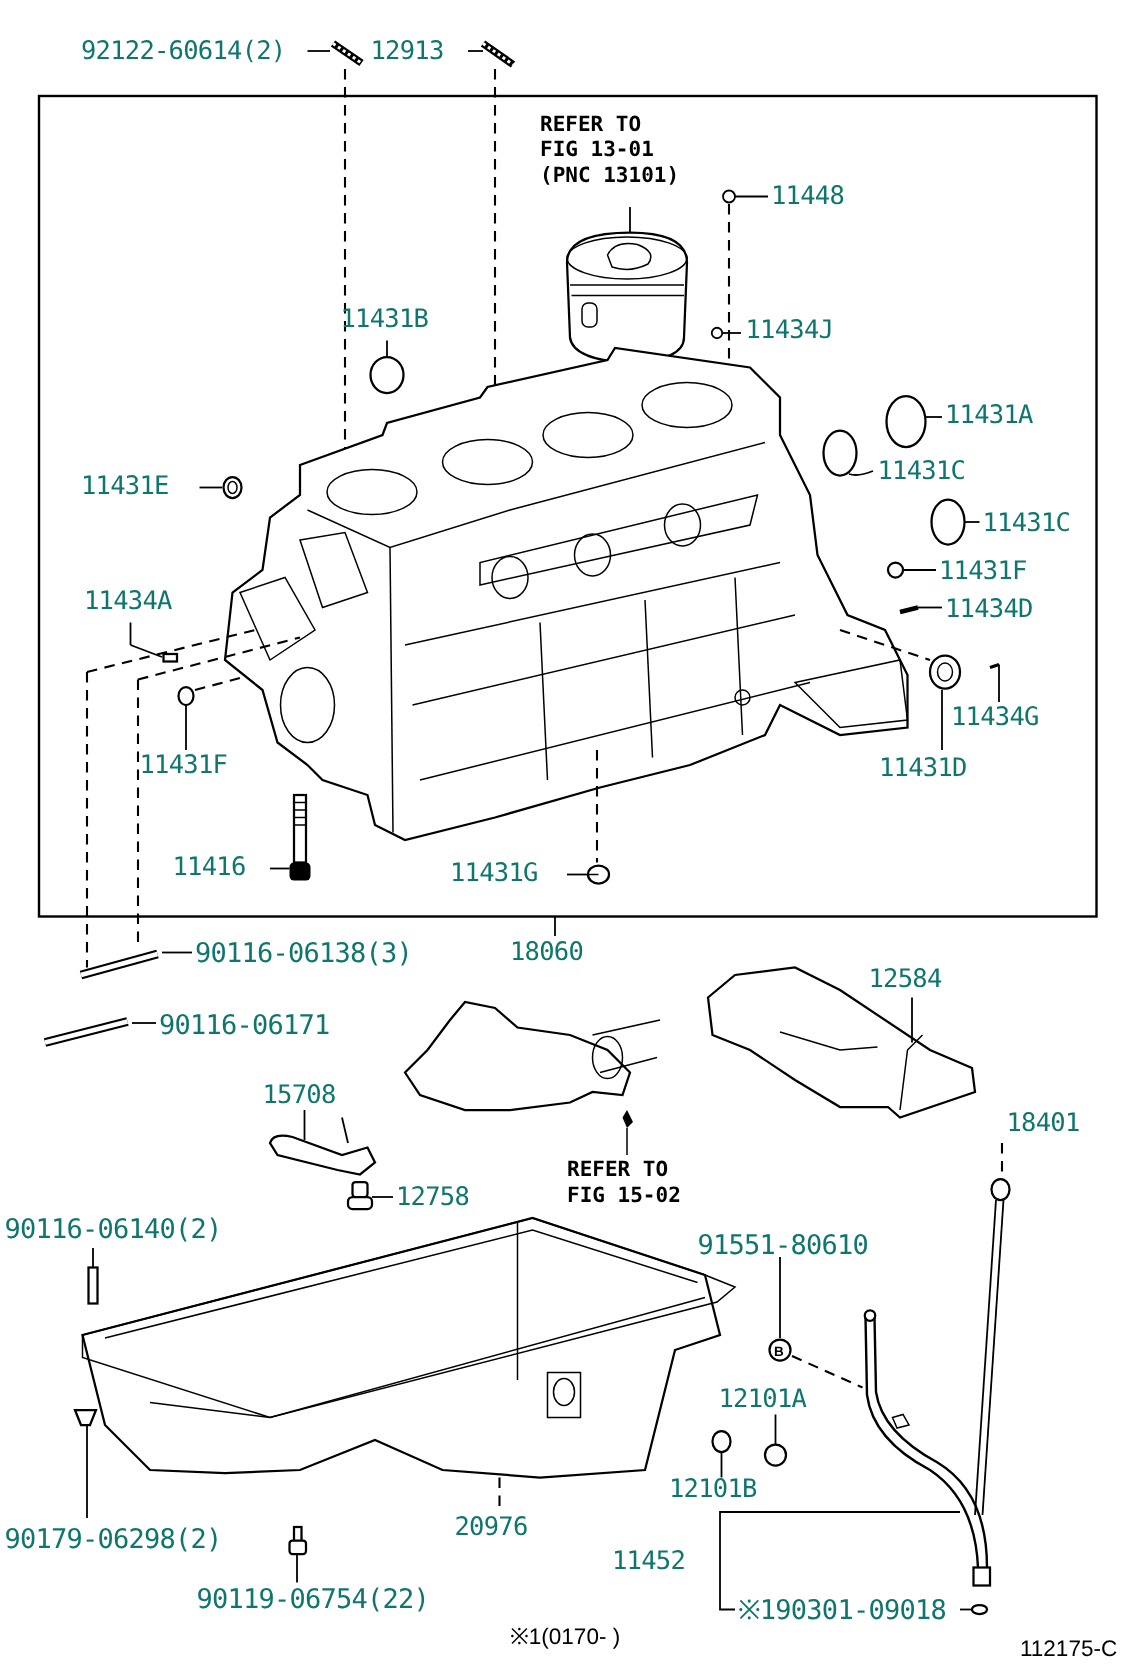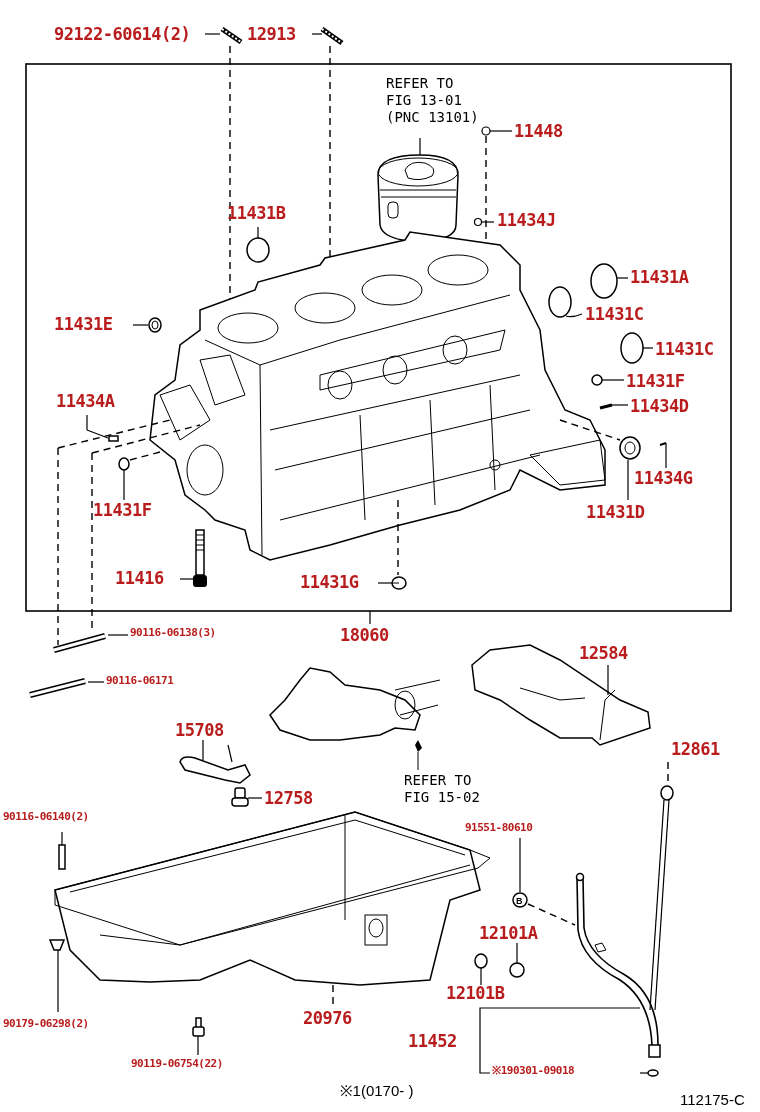--- a/index.html
+++ b/index.html
@@ -1,22 +1,22 @@
 <!DOCTYPE html>
 <html><head>
 <meta charset="utf-8">
 <style>
   html, body { margin:0; padding:0; background:#ffffff; }
   body { width:760px; height:1112px; position:relative; overflow:hidden;
          font-family:"DejaVu Sans Mono","Liberation Mono",monospace; color:#000; }
   svg { position:absolute; left:0; top:0; }
-  .lbl { position:absolute; font-weight:bold; font-size:17px; letter-spacing:-0.5px;
-         white-space:nowrap; line-height:1; color:#b91c1c; }
-  .lbl-sm { font-size:11px;text-align:right; }
-  .note { position:absolute; font-weight:normal; font-size:14px; line-height:17px; white-space:nowrap;margin-left:26px; }
+  .lbl { position:absolute; font-weight:normal; font-size:17px; letter-spacing:-0.5px;
+         white-space:nowrap; line-height:1; color:#0f766e; }
+  .lbl-sm { font-size:18px;text-align:right; }
+  .note { position:absolute; font-weight:bold; font-size:14px; line-height:17px; white-space:nowrap; }
   .foot { position:absolute; font-family:"Liberation Sans",sans-serif; font-size:15px; white-space:nowrap; }
   .ln { stroke:#000; stroke-width:1.6; fill:none; }
   .ln2 { stroke:#000; stroke-width:1.2; fill:none; }
   .dash { stroke:#000; stroke-width:1.4; fill:none; stroke-dasharray:7 5; }
   .part { stroke:#000; stroke-width:1.5; fill:#fff; }
   .thin { stroke:#000; stroke-width:1; fill:none; }
 </style>
 </head>
 <body>
 
@@ -245,21 +245,21 @@
 <div class="lbl" style="left:586px;top:504px">11431D</div>
 <div class="lbl" style="left:115px;top:570px">11416</div>
 <div class="lbl" style="left:300px;top:574px">11431G</div>
 <div class="lbl" style="left:340px;top:627px">18060</div>
 
 <div class="lbl lbl-sm" style="left:130px;top:627px">90116-06138(3)</div>
 <div class="lbl lbl-sm" style="left:106px;top:675px">90116-06171</div>
 
 <div class="lbl" style="left:579px;top:645px">12584</div>
 <div class="lbl" style="left:175px;top:722px">15708</div>
-<div class="lbl" style="left:671px;top:741px">12861</div>
+<div class="lbl" style="left:671px;top:741px">18401</div>
 
 <div class="note" style="left:378px;top:772px">
   <div>REFER TO</div>
   <div>FIG 15-02</div>
 </div>
 
 <div class="lbl" style="left:264px;top:790px">12758</div>
 <div class="lbl lbl-sm" style="left:3px;top:811px">90116-06140(2)</div>
 <div class="lbl lbl-sm" style="left:465px;top:822px">91551-80610</div>
 <div class="lbl" style="left:479px;top:925px">12101A</div>

